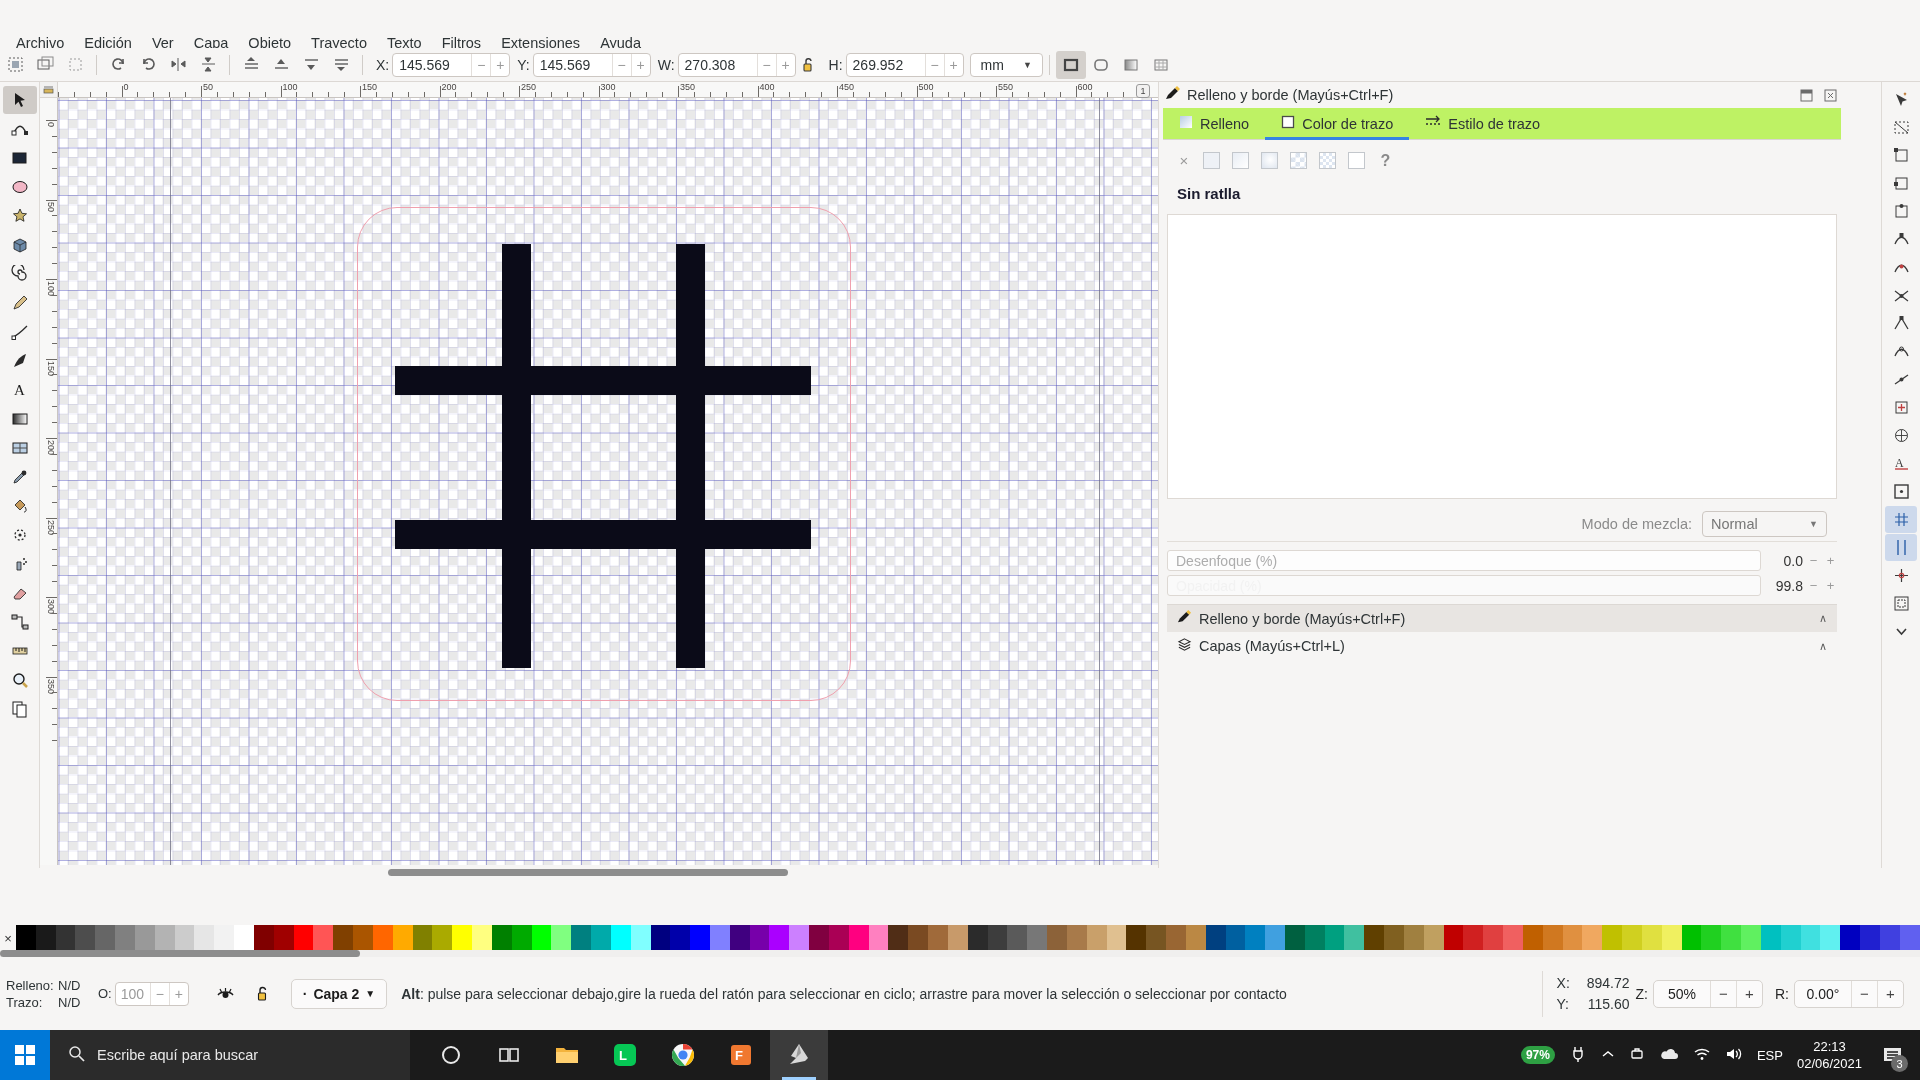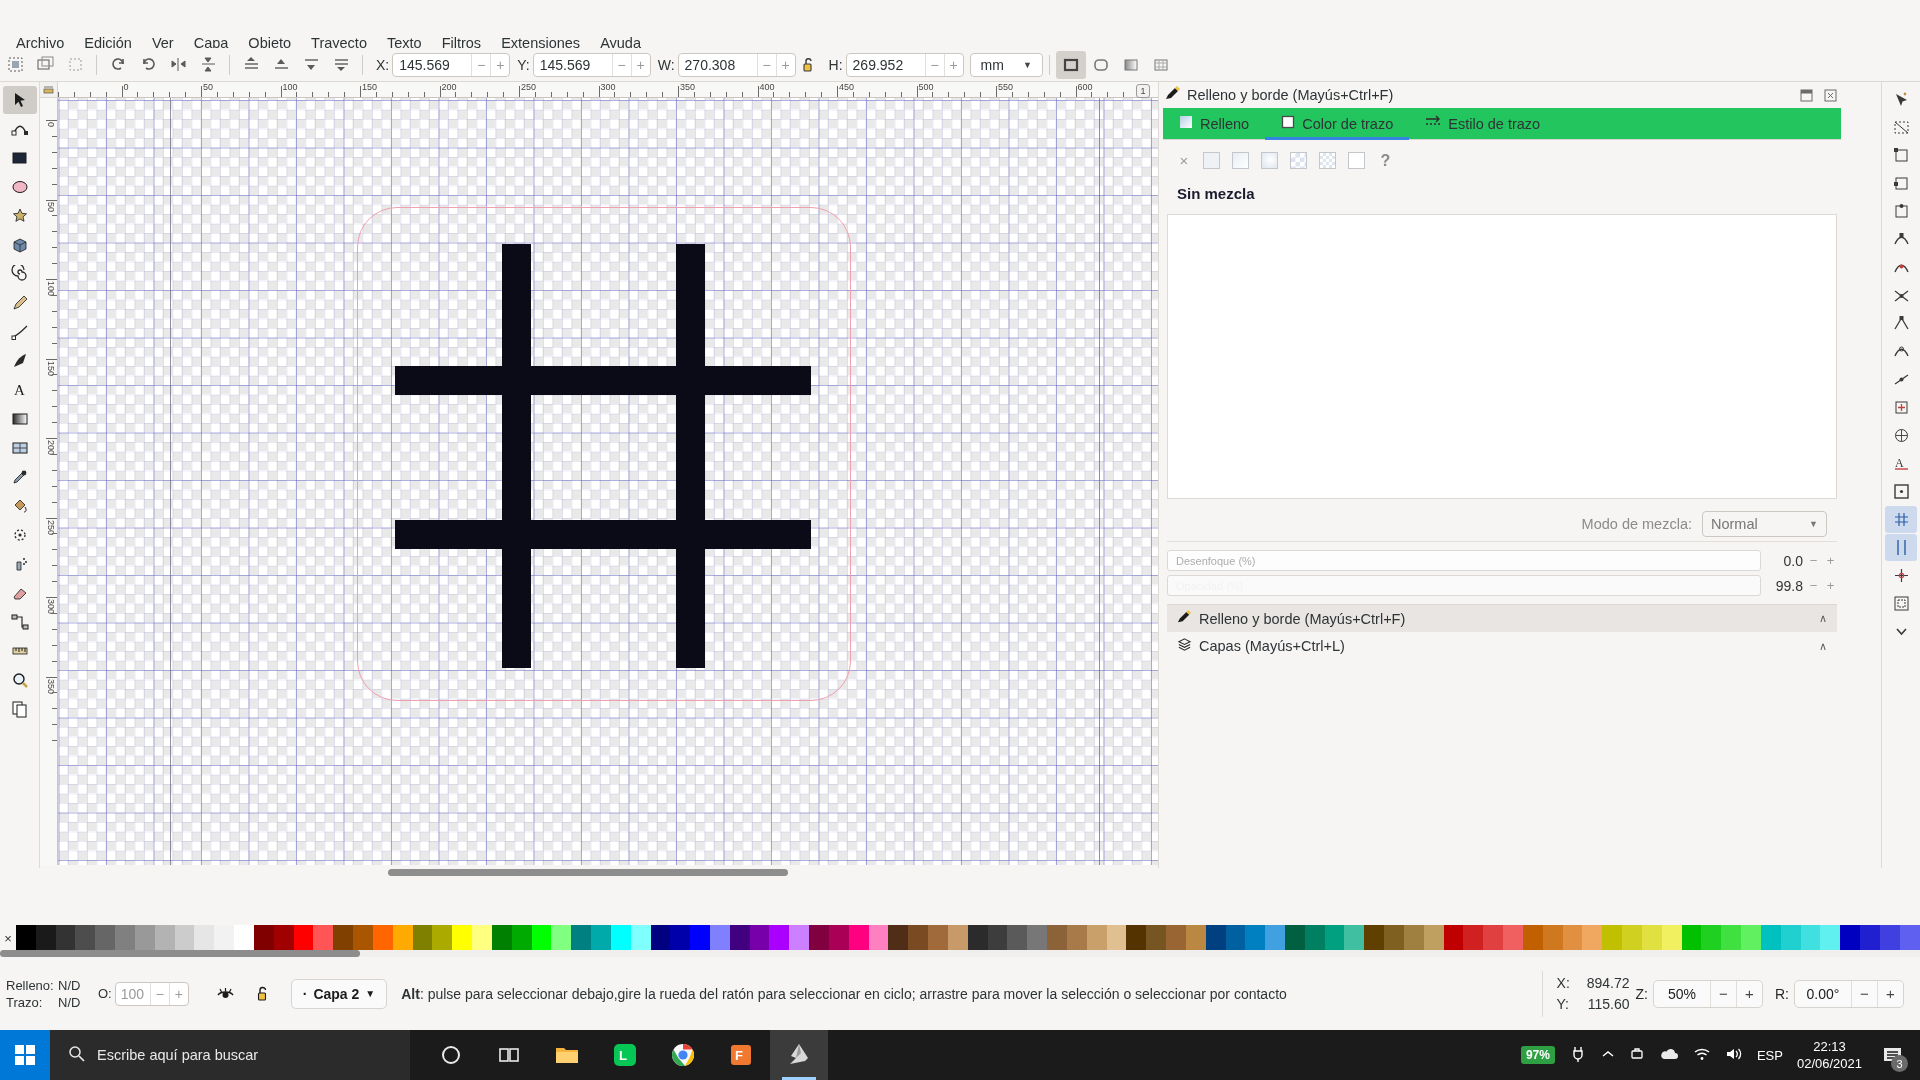--- a/index.html
+++ b/index.html
@@ -135,21 +135,21 @@
     background:#f6f5f4; border-left:1px solid #dedad6;
   }
   .dock-head {
     display:flex; align-items:center; height:26px; padding:0 6px; gap:6px;
     background:#f6f5f4;
   }
   .dock-head .dh-title { font-size:14.5px; color:#2e3436; flex:1; }
   .dh-btn { width:18px; height:18px; display:flex; align-items:center; justify-content:center; color:#6b6b6b; }
   .tabs {
     display:flex; align-items:stretch; height:32px; margin:0 4px;
-    background:#22c55e; border-bottom:1px solid #d9d5d1;
+    background:#bef264; border-bottom:1px solid #d9d5d1;
   }
   .tab {
     display:flex; align-items:center; gap:7px; padding:0 16px; font-size:14.5px; color:#2e3436;
     position:relative;
   }
   .tab.active::after {
     content:""; position:absolute; left:0; right:0; bottom:-1px; height:3px; background:#3584e4;
   }
   .panel-body {
     position:absolute; left:4px; right:4px; top:60px; bottom:0;
@@ -185,21 +185,21 @@
   .combo {
     display:flex; align-items:center; justify-content:space-between; gap:14px;
     width:125px; height:26px; padding:0 8px;
     border:1px solid #cdc7c2; border-radius:4px; background:#f6f5f4; font-size:14.5px; color:#777;
   }
   .slider-row {
     position:absolute; left:4px; right:4px; display:flex; align-items:center; gap:4px;
   }
   .slider {
     flex:1; height:21px; border:1px solid #ddd8d3; border-radius:3px; background:#fbfafa;
-    display:flex; align-items:center; padding-left:8px; font-size:11px;
+    display:flex; align-items:center; padding-left:8px; font-size:14px;
   }
   .slider.blur { color:#adadad; background:#fdfdfd; }
   .slider.opac { color:#f2f2f2; background:#fafafa; }
   .slider-val { width:38px; text-align:right; font-size:14px; color:#333; }
   .slider-btn { width:13px; text-align:center; font-size:13px; color:#9a9a9a; }
   .dock-collapse {
     position:absolute; left:4px; right:4px; height:28px; display:flex; align-items:center;
     gap:7px; padding:0 10px; font-size:14.5px; color:#2e3436;
   }
   .dock-collapse.hi { background:#e8e5e2; border-top:1px solid #dcd8d4; }
@@ -277,21 +277,21 @@
   }
   .tb-apps { display:flex; align-items:center; gap:0px; margin-left:12px; }
   .tb-app { width:58px; height:50px; display:flex; align-items:center; justify-content:center;
             position:relative; }
   .tb-app.active { background:#3b3b3b; }
   .tb-app.active::after { content:""; position:absolute; bottom:0; left:12px; right:12px; height:3px;
                           background:#9fd1ff; }
   .tray { margin-left:auto; display:flex; align-items:center; gap:14px; padding-right:10px;
           color:#fff; font-size:13px; }
   .battery { background:#2ea043; color:#fff; font-size:12px; font-weight:bold;
-             padding:2px 5px; border-radius:3px; }
+             padding:2px 5px; border-radius:9px; }
   .clock { text-align:center; line-height:17px; font-size:13px; }
   .notif { width:34px; height:50px; display:flex; align-items:center; justify-content:center; position:relative; }
   .notif .badge { position:absolute; right:2px; bottom:8px; width:17px; height:17px; border-radius:50%;
                   background:#6b6b6b; color:#fff; font-size:11px; display:flex;
                   align-items:center; justify-content:center; }
 </style>
 </head>
 <body>
 
 <div id="app">
@@ -820,21 +820,21 @@
         <div class="sw none">×</div>
         <div class="sw"></div>
         <div class="sw lin"></div>
         <div class="sw rad"></div>
         <div class="sw pat"></div>
         <div class="sw swa"></div>
         <div class="sw unk"></div>
         <div class="sw q">?</div>
       </div>
 
-      <div class="noobj" style="position:relative;z-index:2;">Sin mezcla</div>
+      <div class="noobj" style="position:relative;z-index:2;">Sin ratlla</div>
 
       <div class="blend-row">
         <span class="blend-lab">Modo de mezcla:</span>
         <div class="combo">
           <span>Normal</span>
           <span style="font-size:9px;">▼</span>
         </div>
       </div>
 
       <div class="slider-row" style="top:408px;">

